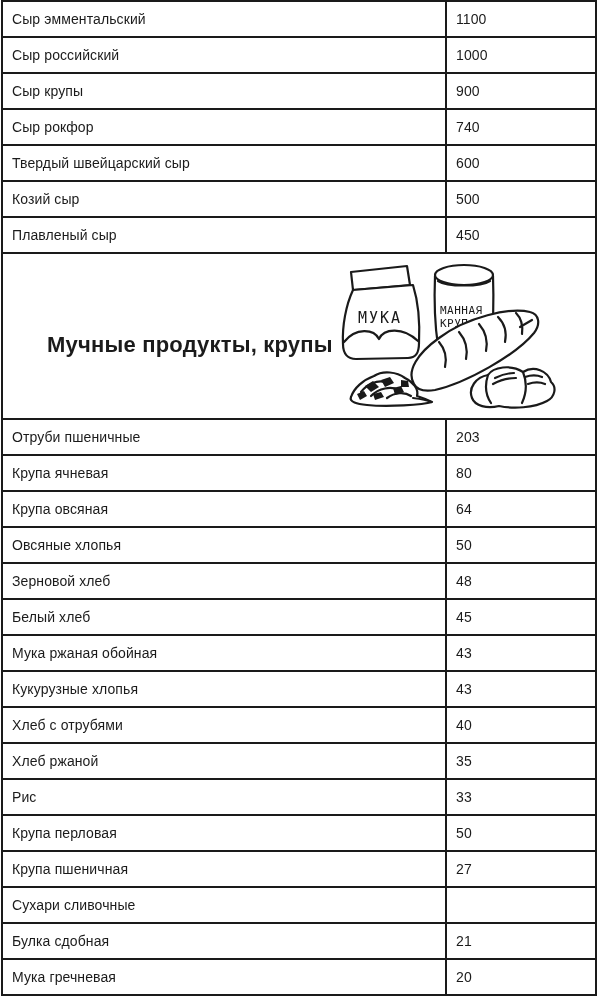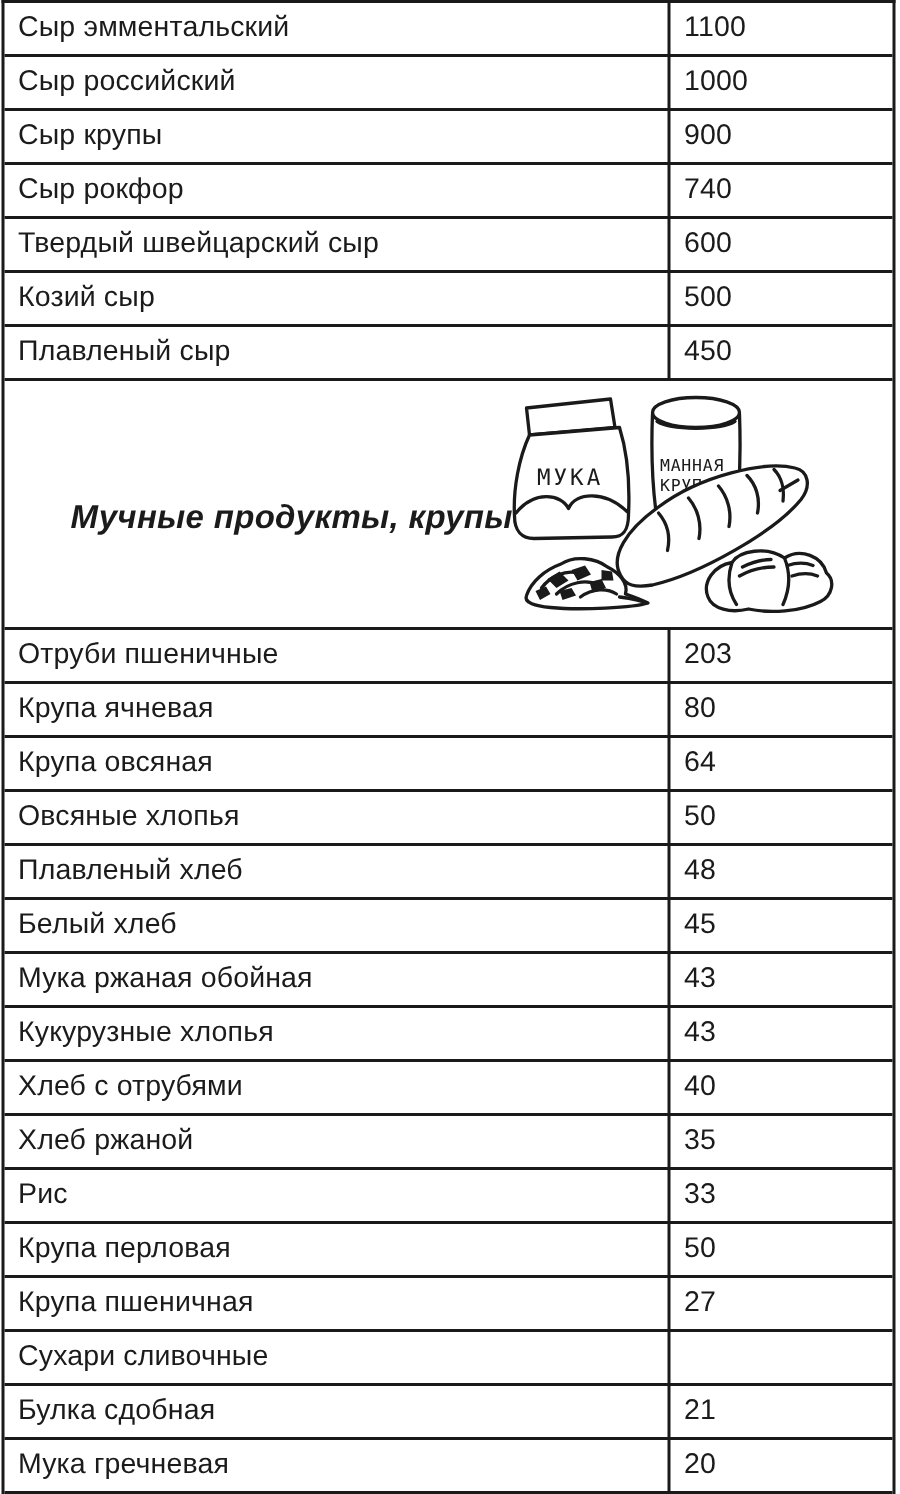--- a/index.html
+++ b/index.html
@@ -25,21 +25,21 @@
     display: flex;
     height: 36px;
     box-sizing: border-box;
     border-bottom: 2px solid #1a1a1a;
     align-items: stretch;
   }
   .cell {
     display: flex;
     align-items: center;
     box-sizing: border-box;
-    font-size: 19px;
+    font-size: 14px;
     letter-spacing: 0.1px;
     white-space: nowrap;
     overflow: hidden;
   }
   .name-cell {
     width: 444px;
     border-right: 2px solid #1a1a1a;
     padding-left: 9px;
   }
   .val-cell {
@@ -52,21 +52,20 @@
     height: 166px;
     box-sizing: border-box;
     border-bottom: 2px solid #1a1a1a;
   }
   .section-title {
     position: absolute;
     left: 44px;
     top: 78px;
     font-size: 22px;
     font-weight: bold;
-    font-style: italic;
     letter-spacing: 0.2px;
     white-space: nowrap;
   }
   .illustration {
     position: absolute;
     left: 324px;
     top: 2px;
   }
   .hand-label {
     font-family: "DejaVu Sans Mono", monospace;
@@ -163,21 +162,21 @@
     </div>
     <div class="row">
       <div class="cell name-cell">Крупа овсяная</div>
       <div class="cell val-cell">64</div>
     </div>
     <div class="row">
       <div class="cell name-cell">Овсяные хлопья</div>
       <div class="cell val-cell">50</div>
     </div>
     <div class="row">
-      <div class="cell name-cell">Плавленый хлеб</div>
+      <div class="cell name-cell">Зерновой хлеб</div>
       <div class="cell val-cell">48</div>
     </div>
     <div class="row">
       <div class="cell name-cell">Белый хлеб</div>
       <div class="cell val-cell">45</div>
     </div>
     <div class="row">
       <div class="cell name-cell">Мука ржаная обойная</div>
       <div class="cell val-cell">43</div>
     </div>

